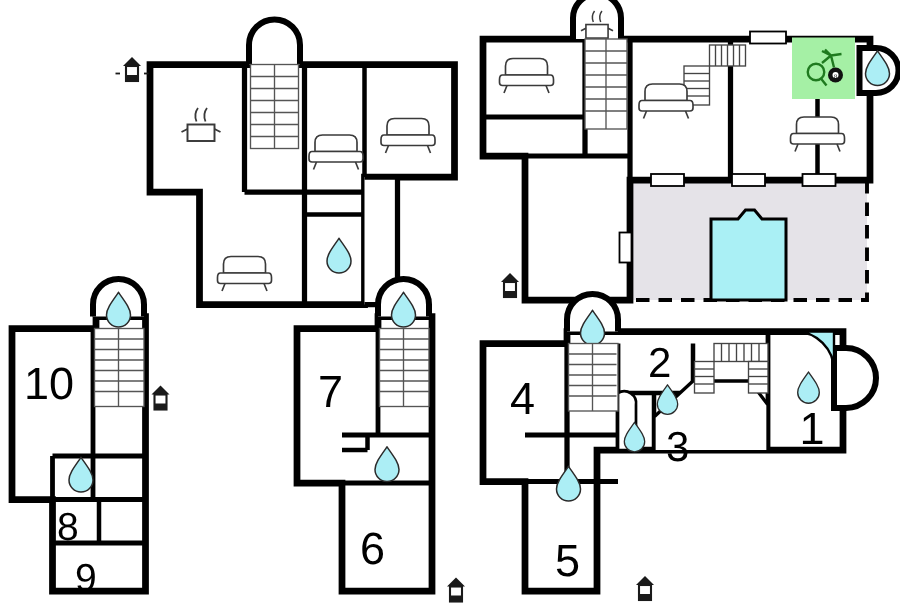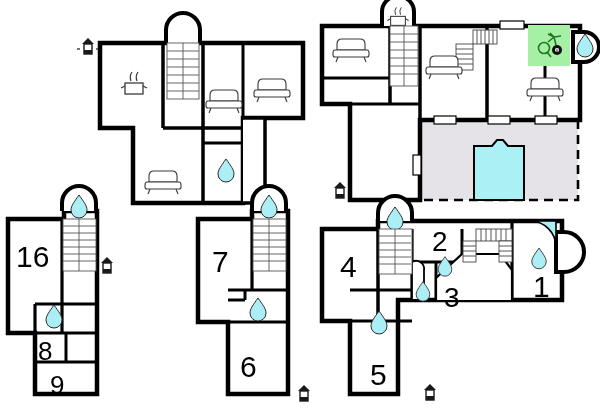--- a/index.html
+++ b/index.html
@@ -319,21 +319,21 @@
         <use href="#drop-glyph"></use>
       </g>
 
       <g transform="translate(430,392)">
         <use href="#exit-glyph"></use>
       </g>
     </g>
   </svg>
 
   <div>
-    <span class="roomnum" style="left:16px;top:242px;font-size:30px;">16</span>
+    <span class="roomnum" style="left:16px;top:242px;font-size:30px;">10</span>
     <span class="roomnum" style="left:38px;top:338px;font-size:26px;">8</span>
     <span class="roomnum" style="left:50px;top:372px;font-size:26px;">9</span>
     <span class="roomnum" style="left:212px;top:247px;font-size:30px;">7</span>
     <span class="roomnum" style="left:240px;top:352px;font-size:30px;">6</span>
     <span class="roomnum" style="left:340px;top:252px;font-size:30px;">4</span>
     <span class="roomnum" style="left:370px;top:360px;font-size:30px;">5</span>
     <span class="roomnum" style="left:432px;top:228px;font-size:28px;">2</span>
     <span class="roomnum" style="left:444px;top:284px;font-size:28px;">3</span>
     <span class="roomnum" style="left:533px;top:272px;font-size:30px;">1</span>
   </div>

